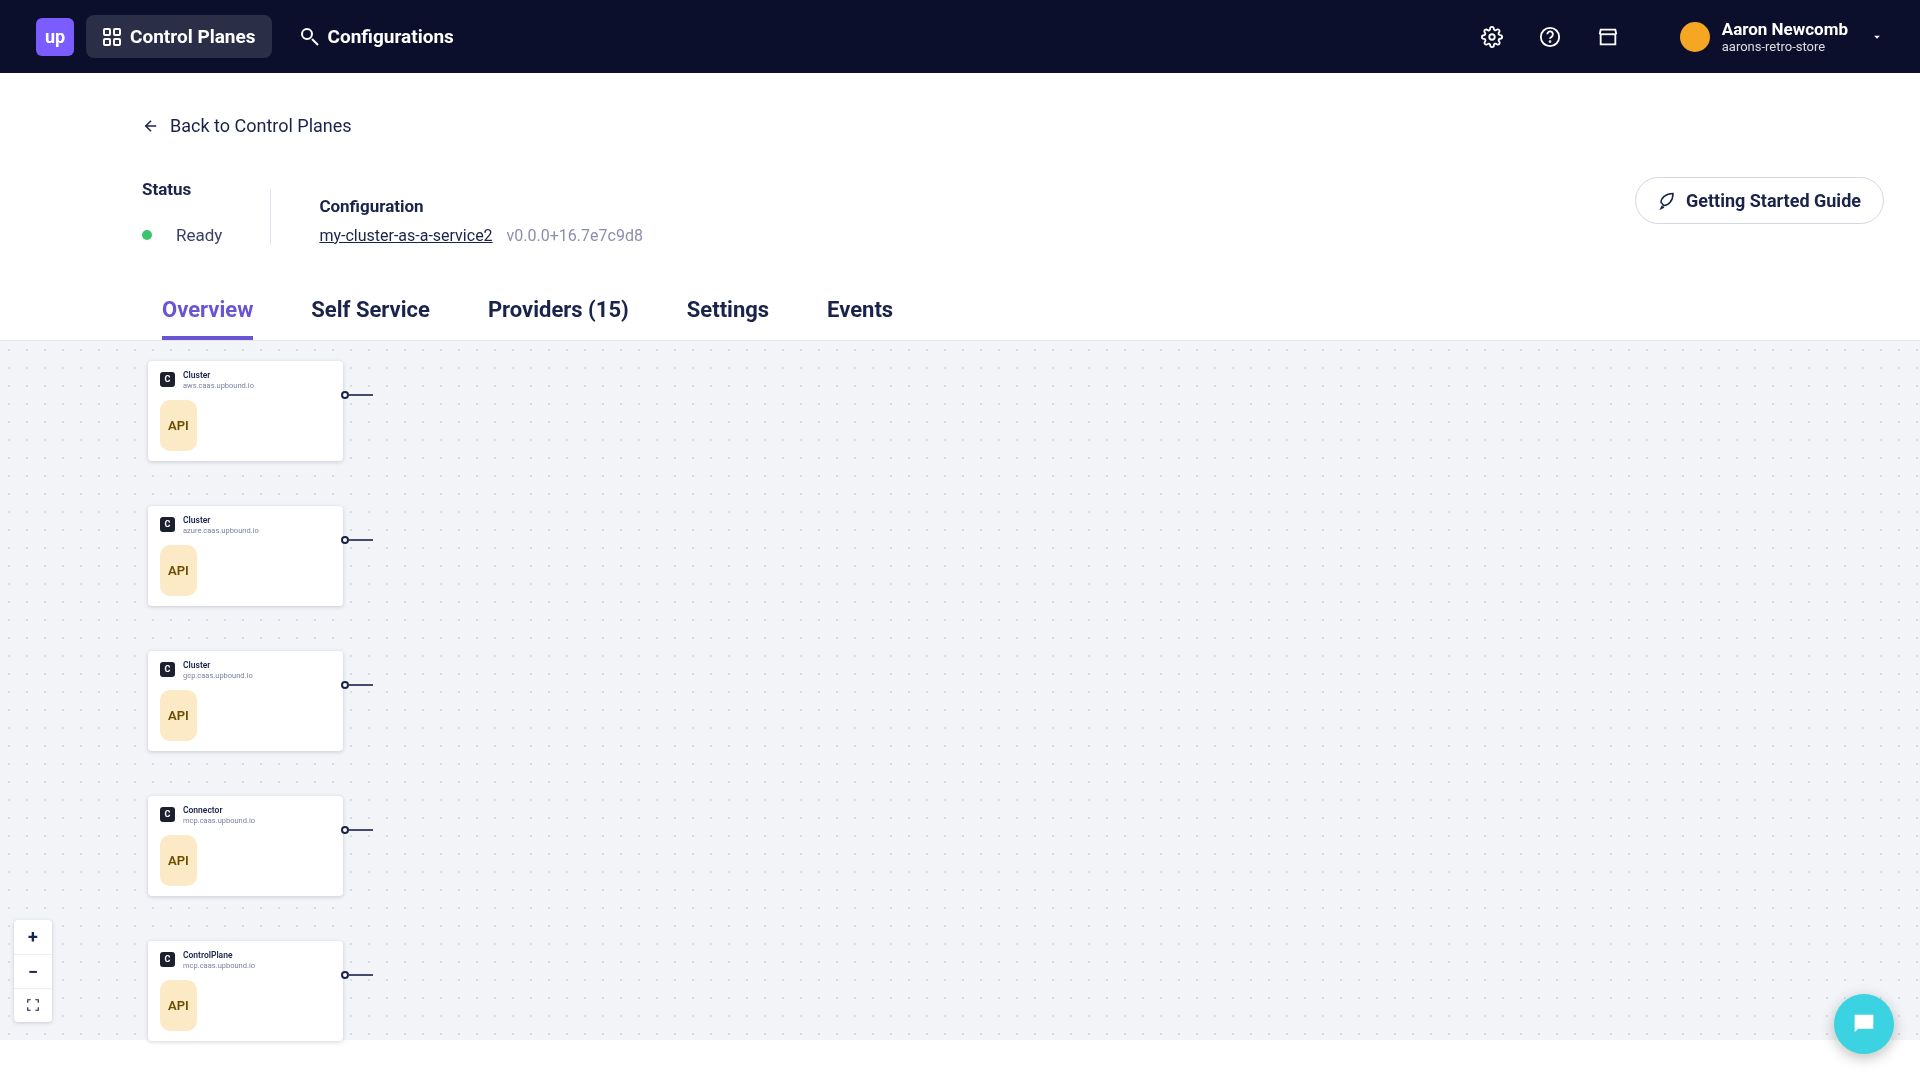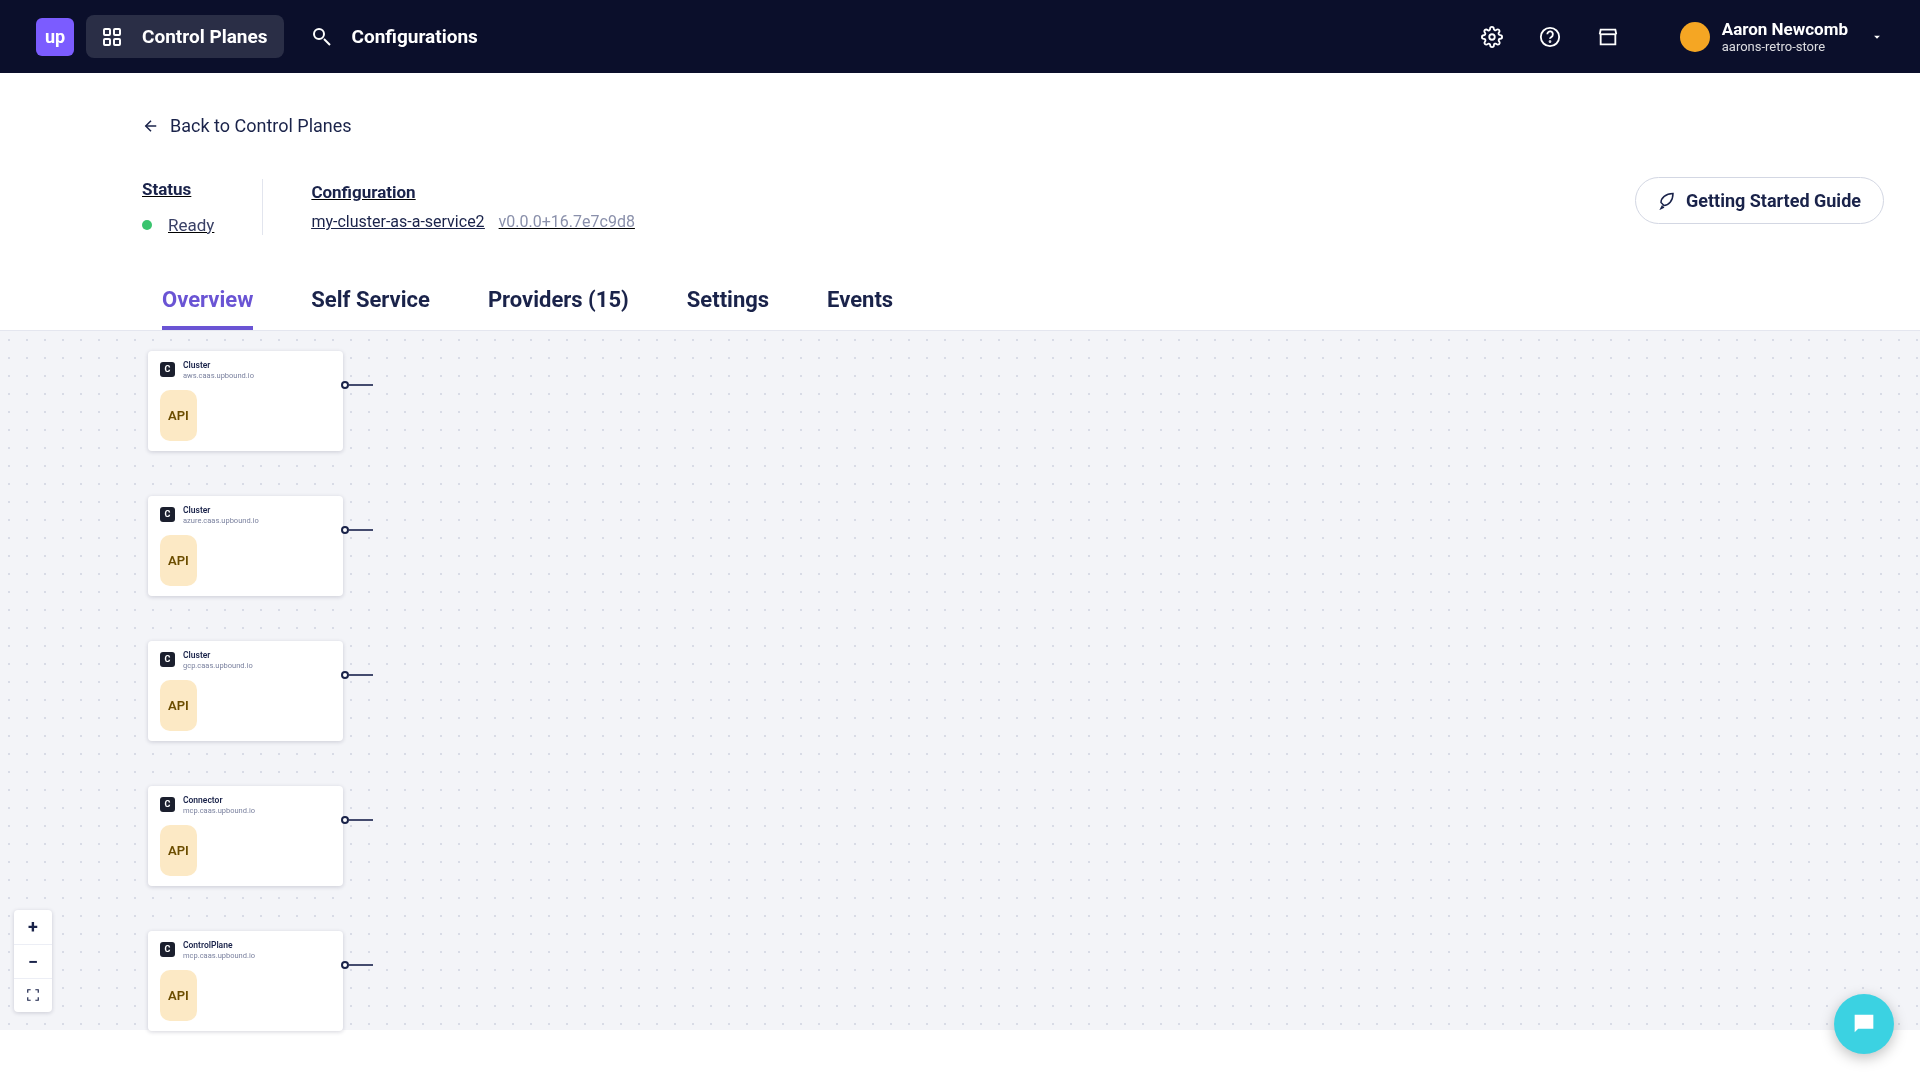--- a/index.html
+++ b/index.html
@@ -28,21 +28,21 @@
   color: #fff;
   font-weight: 700;
   font-size: 18px;
   display: flex;
   align-items: center;
   justify-content: center;
 }
 .nav-item {
   display: flex;
   align-items: center;
-  gap: 20px;
+  gap: 8px;
   padding: 10px 16px;
   border-radius: 8px;
   cursor: pointer;
 }
 .nav-item.active { background: #2a2e46; }
 .nav-label { color: #fff; font-weight: 700; font-size: 19px; }
 .nav-icon { width: 20px; height: 20px; color: #fff; display: flex; align-items: center; justify-content: center; }
 .header-spacer { flex: 1; }
 .header-icon-button {
   width: 40px; height: 40px;
@@ -102,34 +102,33 @@
   color: #1a234a;
   background: #fff;
   cursor: pointer;
 }
 
 
 .meta-row {
   display: flex;
   gap: 48px;
   margin-top: 40px;
-  align-items: center;
-  text-decoration: underline;
+  align-items: flex-end;
 }
 .meta-block { }
 .meta-label {
   font-weight: 700;
   font-size: 17px;
   color: #1a234a;
 }
 .status-row {
-  margin-top: 16px;
-  display: flex;
-  align-items: center;
-  gap: 16px;
+  margin-top: 26px;
+  display: flex;
+  align-items: center;
+  gap: 24px;
   font-size: 17px;
   color: #3a4166;
 }
 .status-dot {
   width: 10px; height: 10px;
   background: #3ac46e;
   border-radius: 50%;
 }
 .divider-v {
   width: 1px;

